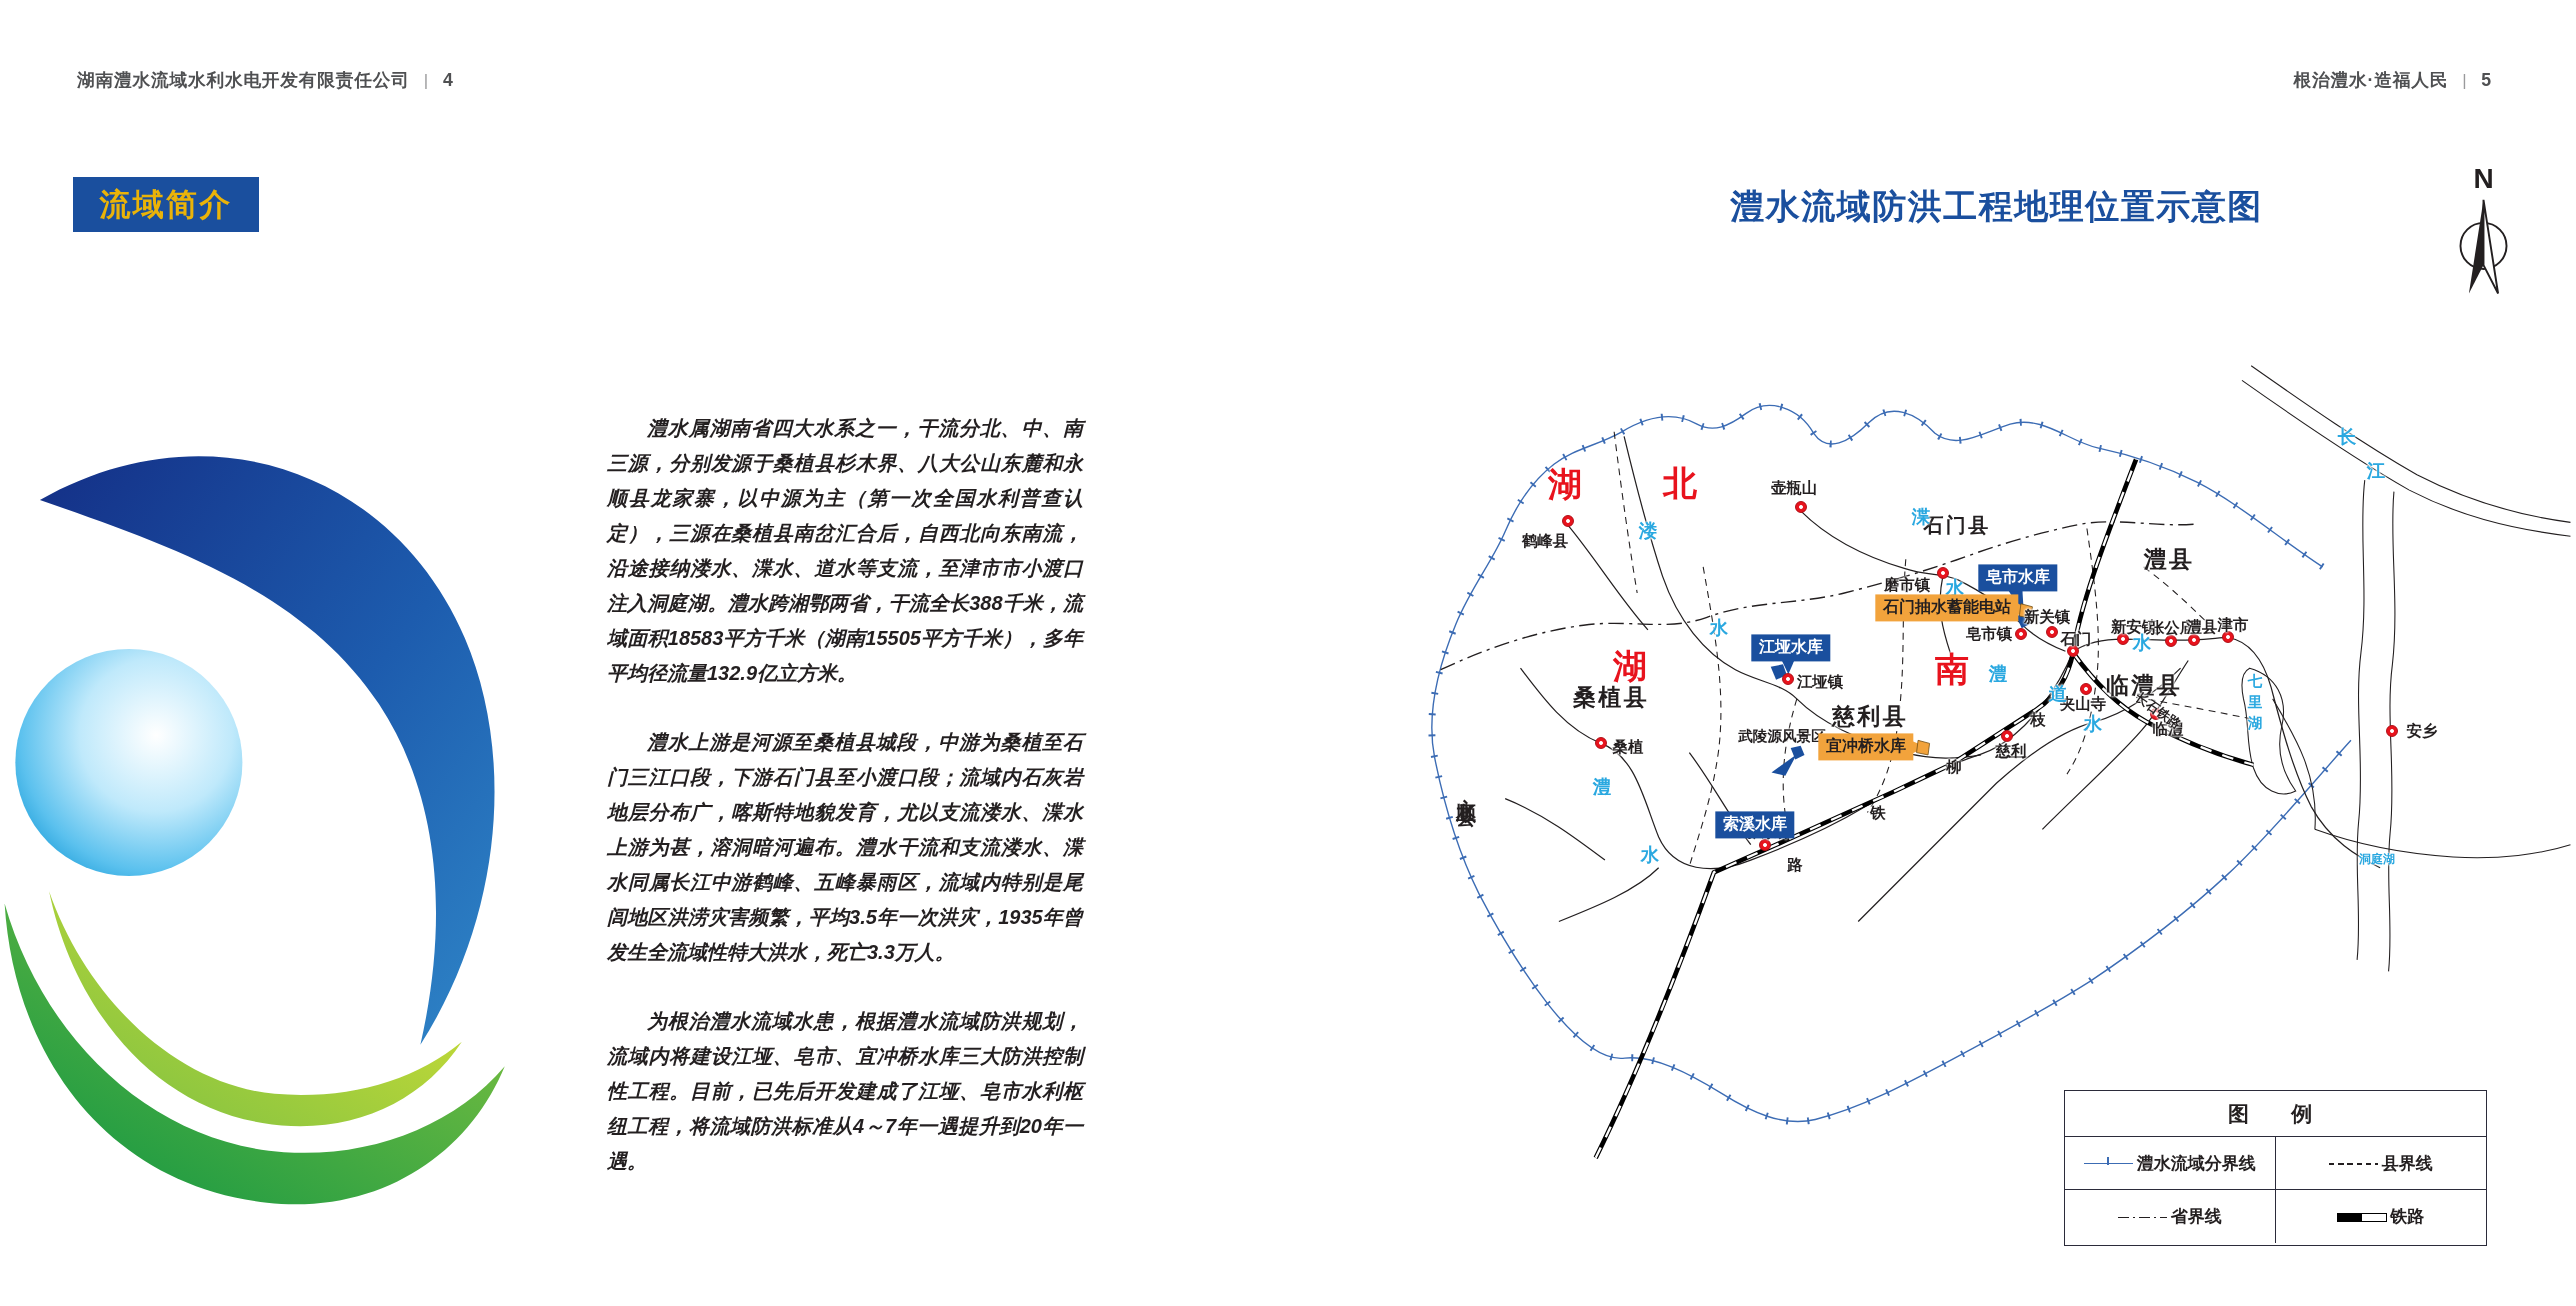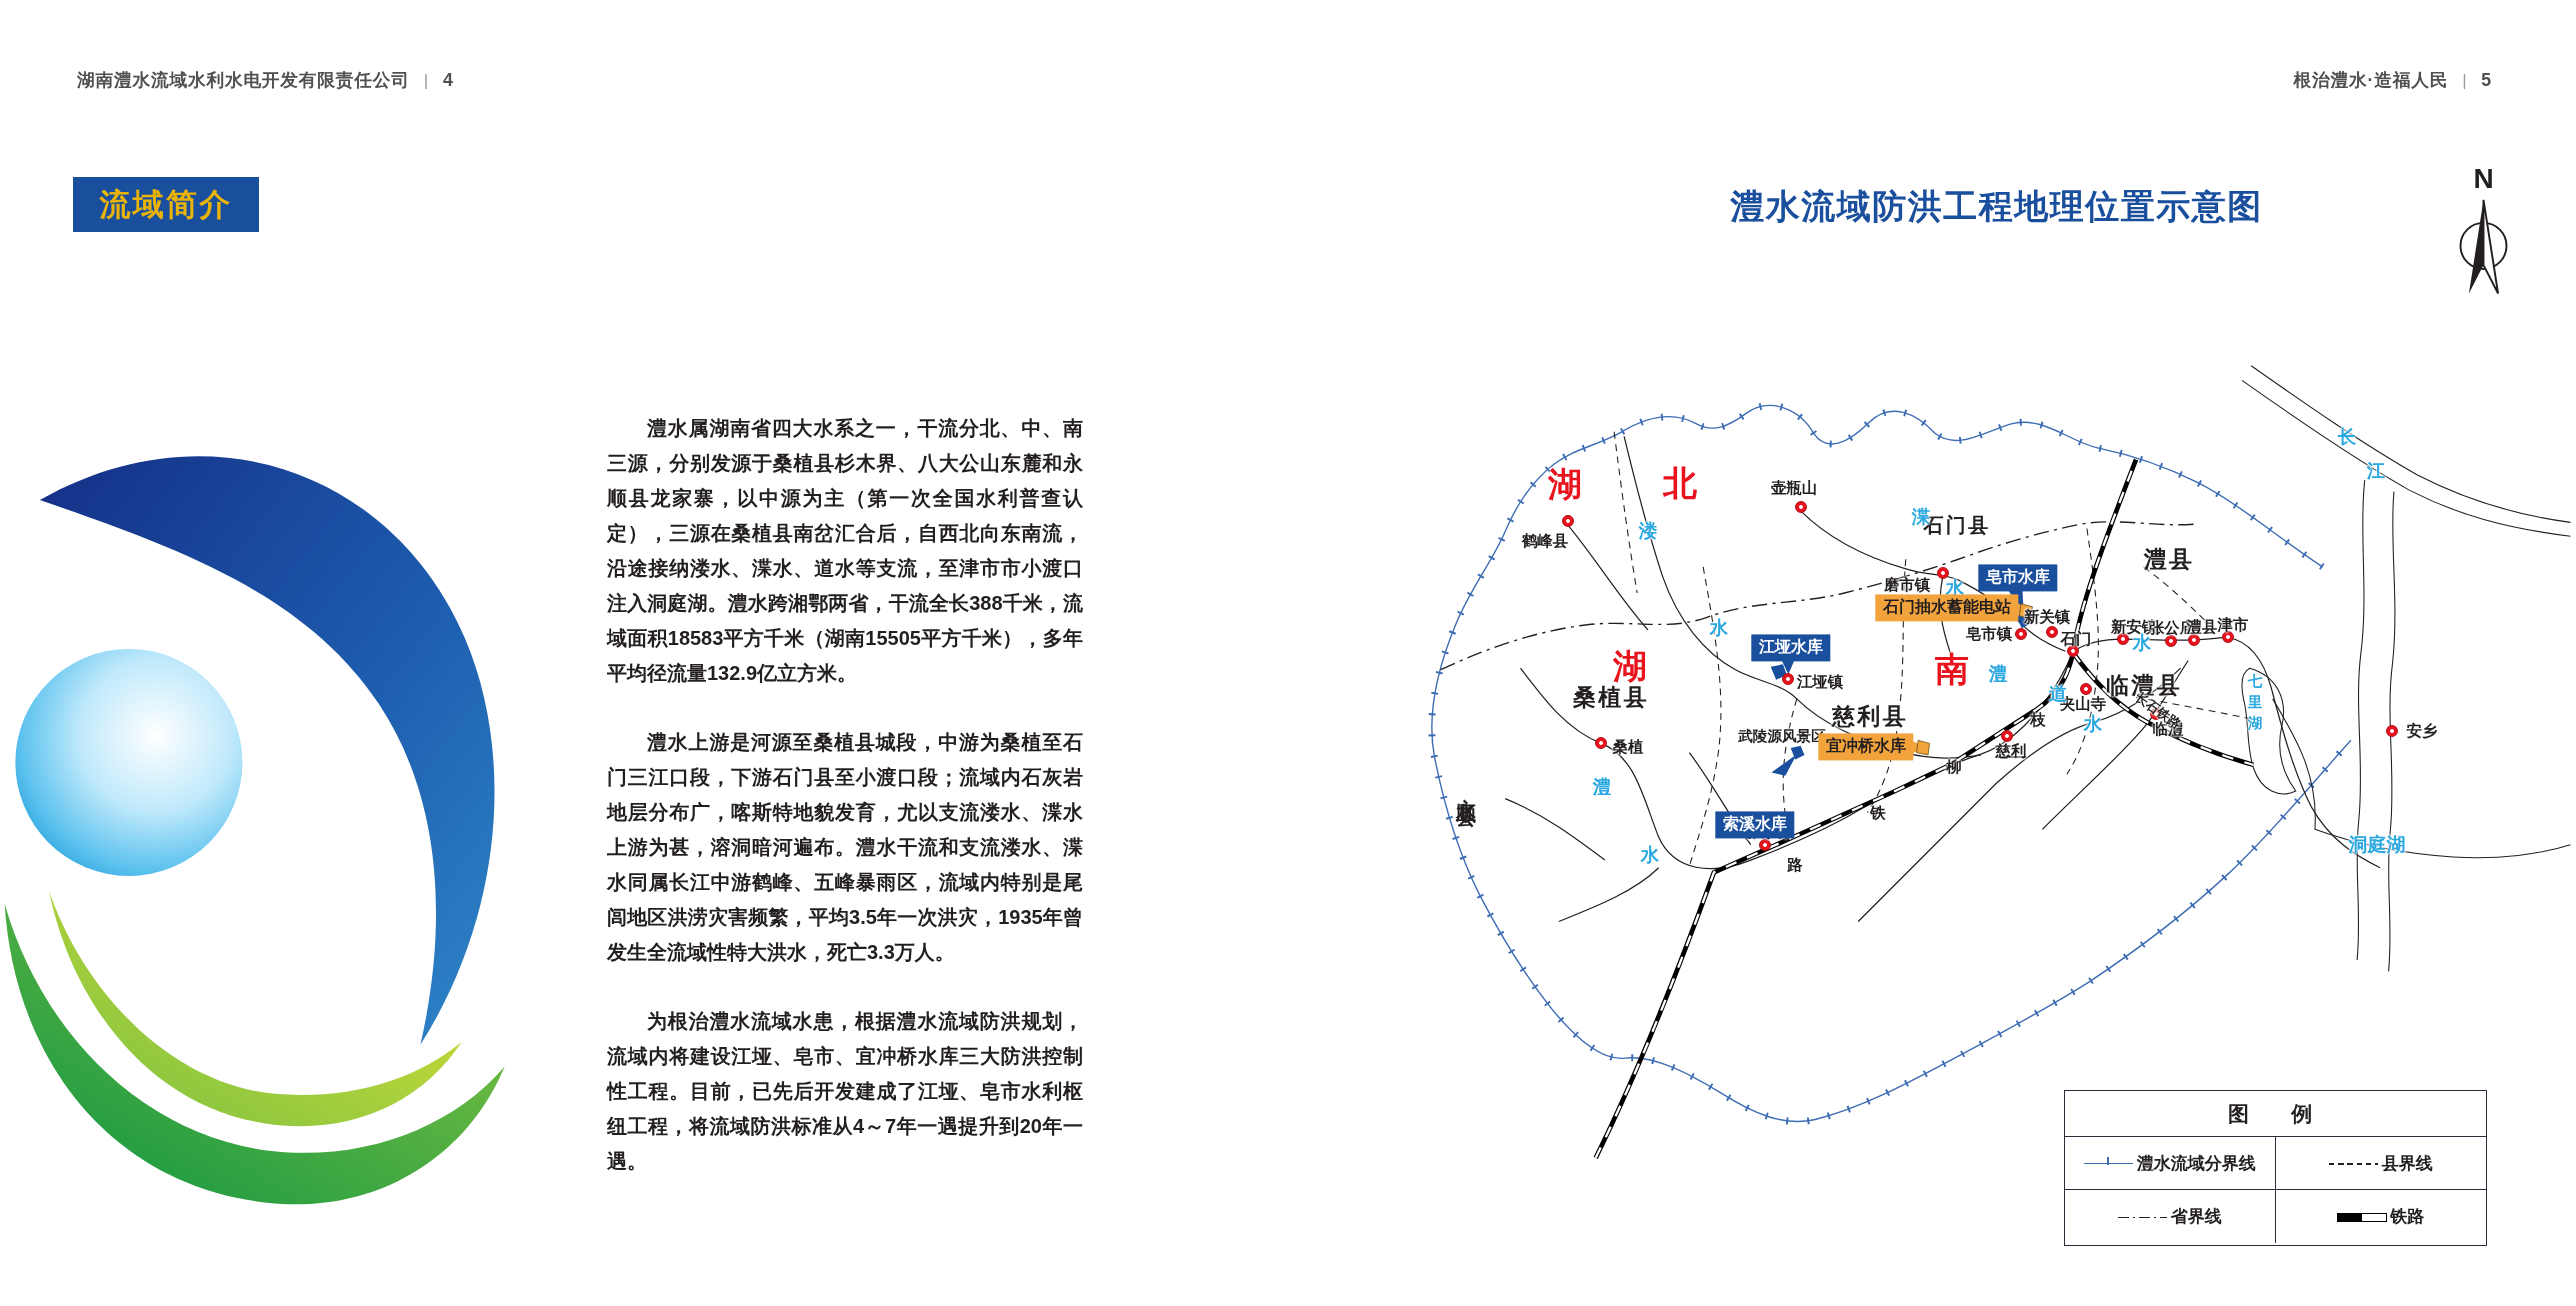--- a/index.html
+++ b/index.html
@@ -10,21 +10,21 @@
   .abs{position:absolute;}
   
   .running-head{position:absolute;top:68px;font-size:17.7px;font-weight:bold;color:#4f5052;letter-spacing:0.8px;display:flex;align-items:baseline;}
   .running-head .div{color:#9a9a9c;font-weight:normal;margin:0 14px;font-size:17px;}
   
   .section-title-box{
     position:absolute;left:73px;top:177px;width:186px;height:55px;background:#1a4f9e;
     display:flex;align-items:center;justify-content:center;
   }
   .section-title-box span{color:#eab308;font-size:31px;font-weight:bold;letter-spacing:2.3px;text-align:right;}
-  .body-text{position:absolute;left:607px;top:411px;width:476px;text-align:justify;}
+  .body-text{position:absolute;left:607px;top:411px;width:476px;text-align:justify;font-style:italic;}
   .body-text p{margin:0 0 34px 0;font-size:20px;line-height:35px;font-weight:bold;color:#231f20;text-indent:2em;}
   
   .map-title{position:absolute;left:1674px;top:184px;width:645px;text-align:center;
     font-size:34px;font-weight:bold;color:#1a4f9e;letter-spacing:1.5px;}
   
   .compass{position:absolute;left:2445px;top:163px;width:77px;height:142px;}
   .compass .n{position:absolute;left:0;top:0;width:100%;text-align:center;font-size:28px;font-weight:bold;color:#231f20;}
   
   #map{position:absolute;left:1367px;top:338px;width:1205px;height:929px;}
   #map svg.lines{position:absolute;left:0;top:0;}
@@ -246,21 +246,21 @@
       <span class="map-label river-char" style="left: 691px; top: 355px; font-size: 18.4px;">道</span>
       <span class="map-label river-char" style="left: 726px; top: 385px; font-size: 18.4px;">水</span>
       <span class="map-label river-char" style="left: 775px; top: 304px; font-size: 18.4px;">水</span>
       <span class="map-label river-char" style="left: 235px; top: 448px; font-size: 18.4px;">澧</span>
       <span class="map-label river-char" style="left: 283px; top: 516px; font-size: 18.4px;">水</span>
       <span class="map-label river-char" style="left: 980px; top: 98px; font-size: 18.4px;">长</span>
       <span class="map-label river-char" style="left: 1009px; top: 132px; font-size: 18.4px;">江</span>
       <span class="map-label river-char" style="left: 888px; top: 343px; font-size: 14.6px;">七</span>
       <span class="map-label river-char" style="left: 888px; top: 364px; font-size: 14.6px;">里</span>
       <span class="map-label river-char" style="left: 888px; top: 385px; font-size: 14.6px;">湖</span>
-      <span class="map-label river-char" style="left: 1010px; top: 507px; font-size: 19px;">洞庭湖</span>
+      <span class="map-label river-char" style="left: 1010px; top: 521px; font-size: 12px;">洞庭湖</span>
       <span class="map-label rail-char" style="left: 671px; top: 382px; font-size: 15.4px;">枝</span>
       <span class="map-label rail-char" style="left: 587px; top: 429px; font-size: 15.4px;">柳</span>
       <span class="map-label rail-char" style="left: 511px; top: 475px; font-size: 15.4px;">铁</span>
       <span class="map-label rail-char" style="left: 428px; top: 527px; font-size: 15.4px;">路</span>
       <span class="map-label rail-char" style="left: 791px; top: 373px; font-size: 13px; transform: translate(-50%, -50%) rotate(35deg);">长石铁路</span>
       <span class="map-label poi-label" style="left: 415px; top: 398px;">武陵源风景区</span>
       <div class="badge blue" style="left: 424px; top: 310px;">江垭水库</div>
       <div class="badge blue" style="left: 651px; top: 240px;">皂市水库</div>
       <div class="badge blue" style="left: 388px; top: 446px; margin-top: 41px;">索溪水库</div>
       <div class="badge orange" style="left: 580px; top: 270px;">石门抽水蓄能电站</div>

